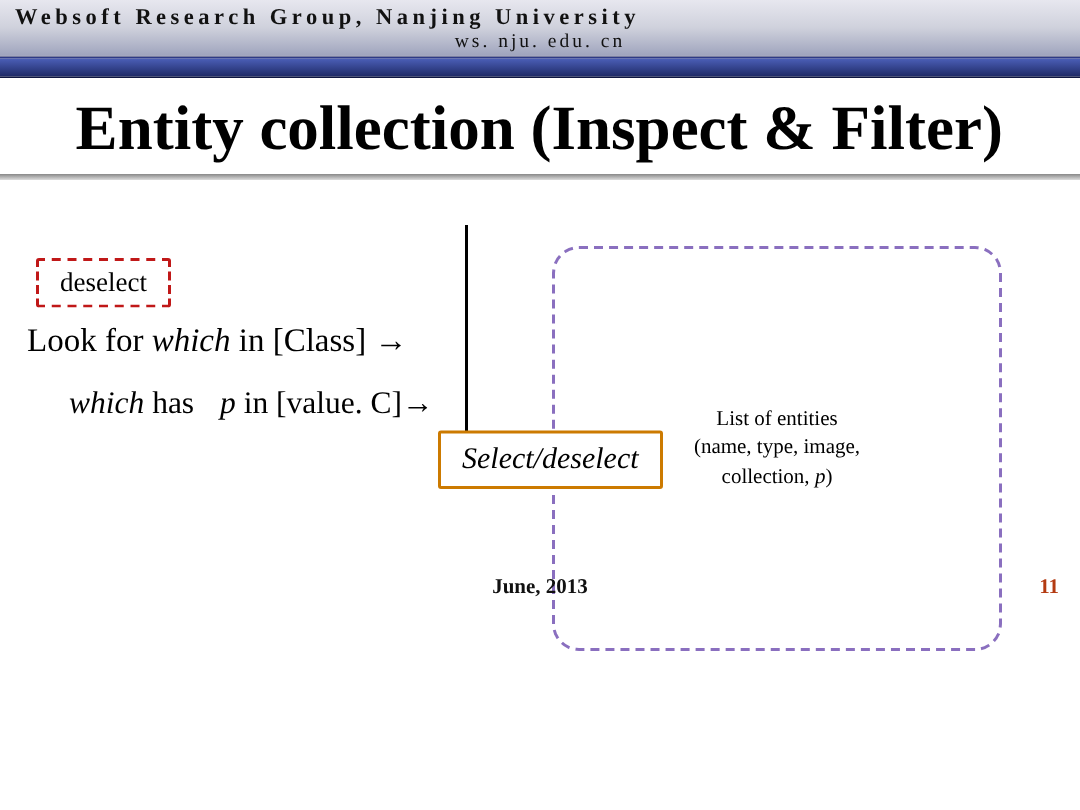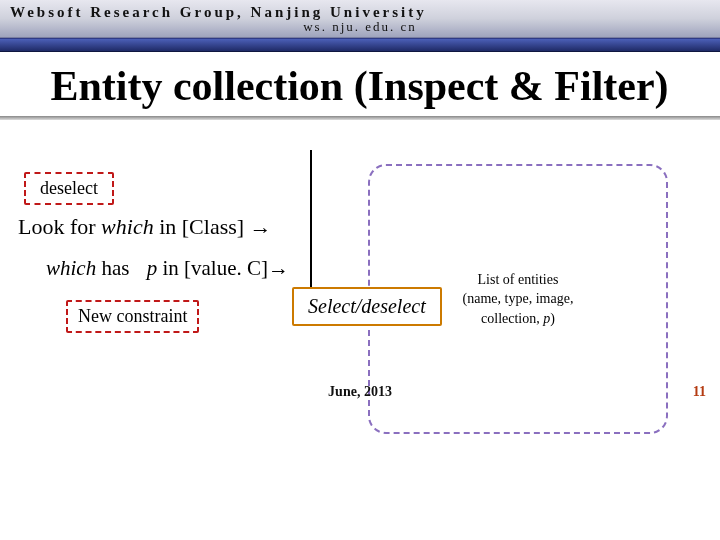--- a/index.html
+++ b/index.html
@@ -106,23 +106,20 @@
     </div>
 
     <div class="lookfor">
       <span>Look for </span><span class="it">which</span><span> in [Class] →</span>
     </div>
 
     <div class="which">
       <span class="it">which</span><span> has </span><span class="it">p</span><span> in [value. C]→</span>
     </div>
 
-    <div class="newc">
-      <span class="chip-dashed-red">New constraint</span>
-    </div>
 
     <div class="chip-dashed-purple listbox">
       <span>
         <span>List of entities</span><br>
         <span>(name, type, image,</span><br>
         <span>collection, </span><span class="it">p</span><span>)</span>
       </span>
     </div>
 
     <div class="sel">

